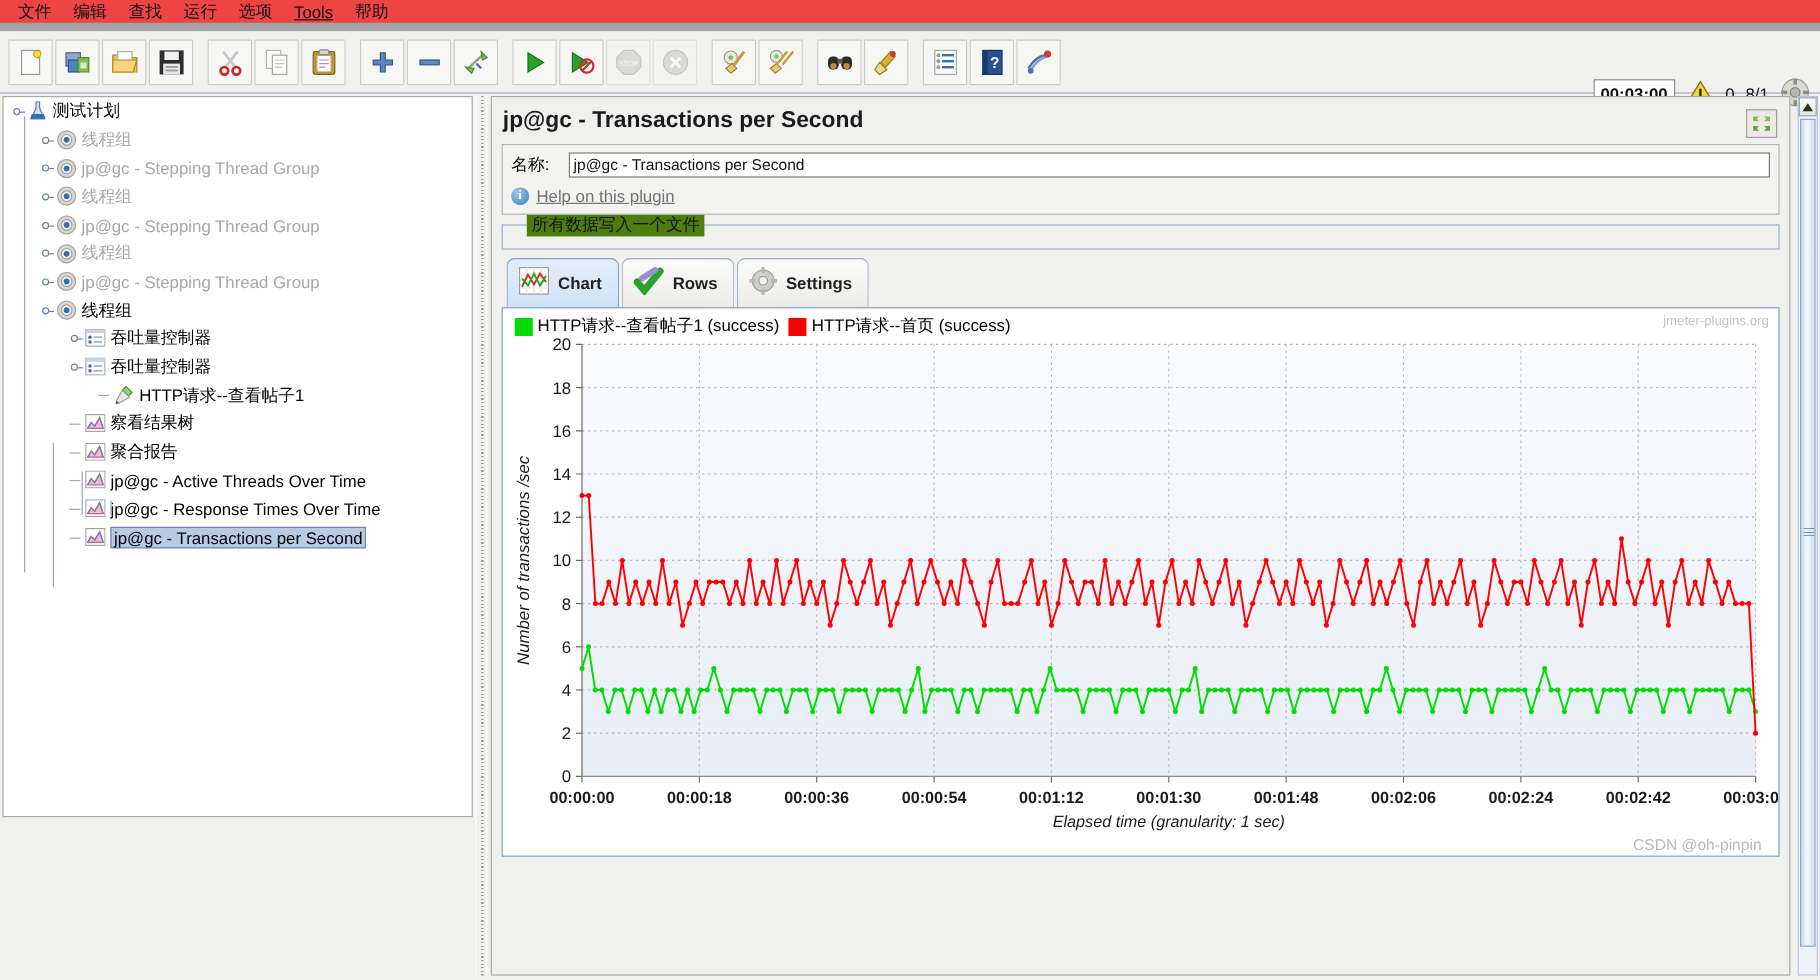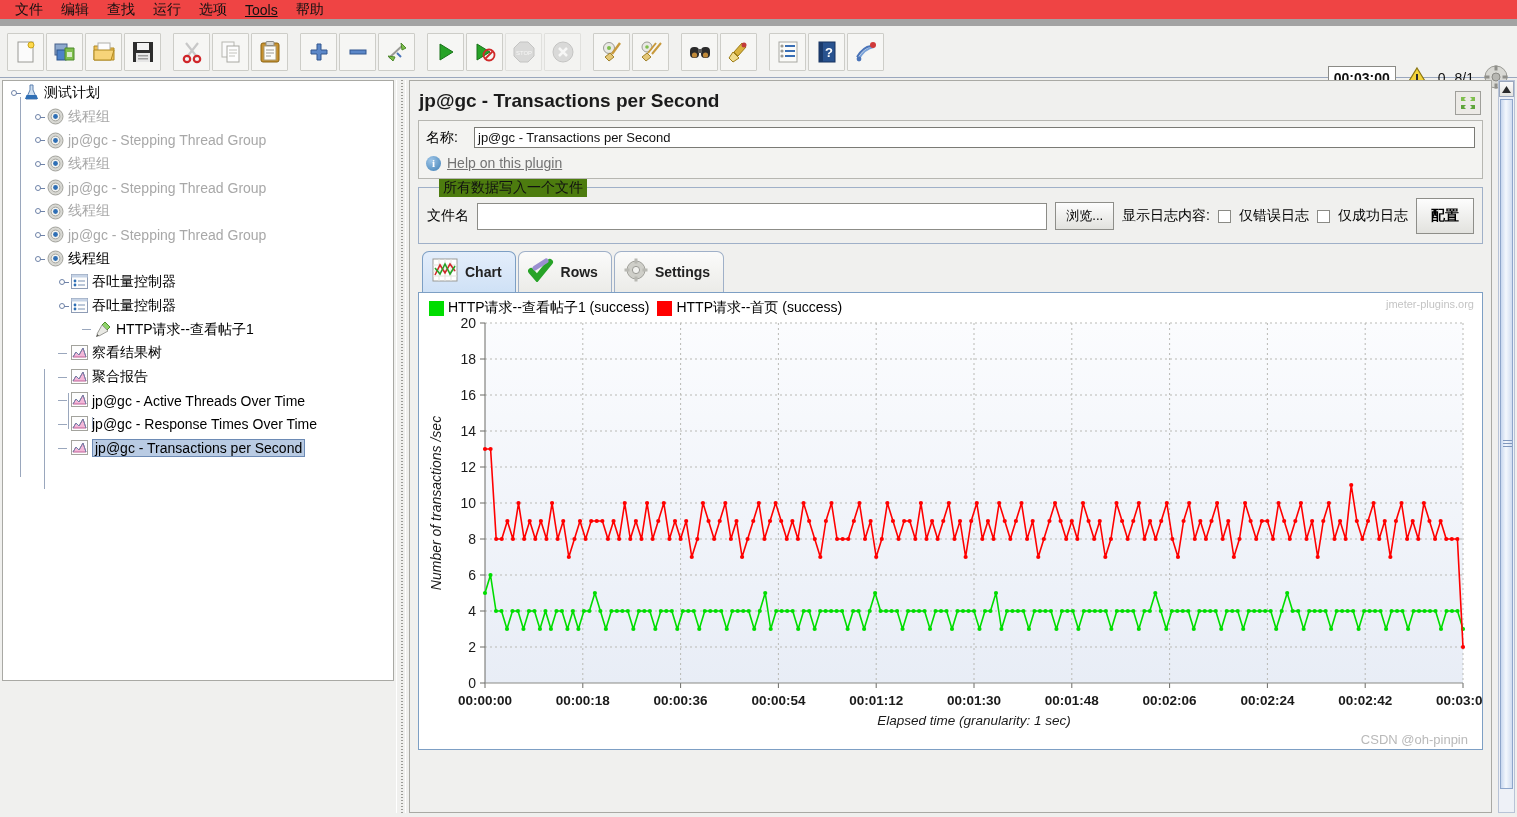--- a/index.html
+++ b/index.html
@@ -734,33 +734,20 @@
         <div class="finput">jp@gc - Transactions per Second</div>
       </div>
       <div class="helprow">
         <div class="infoicon">i</div>
         <div class="helplink">Help on this plugin</div>
       </div>
     </div>
 
     <div class="groupbox">
       <div class="grouptitle">所有数据写入一个文件</div>
-      <div class="filerow">
-        <div class="filelabel">文件名</div>
-        <div class="fileinput"></div>
-        <div class="btn">浏览...</div>
-        <div class="logrow">
-          <span>显示日志内容:</span>
-          <span class="cb"></span>
-          <span>仅错误日志</span>
-          <span class="cb"></span>
-          <span>仅成功日志</span>
-        </div>
-        <div class="btn strong">配置</div>
-      </div>
     </div>
 
     <div class="tabsrow">
       <div class="tab active">
         <span>
           <svg width="26" height="24" viewBox="0 0 26 24">
             <rect x="1" y="1" width="24" height="22" fill="#fff" stroke="#9a9a95"></rect>
             <g stroke="#e3e3de">
                 <path d="M7 1v22M13 1v22M19 1v22M1 7h24M1 13h24M1 18h24"></path>
               </g>

